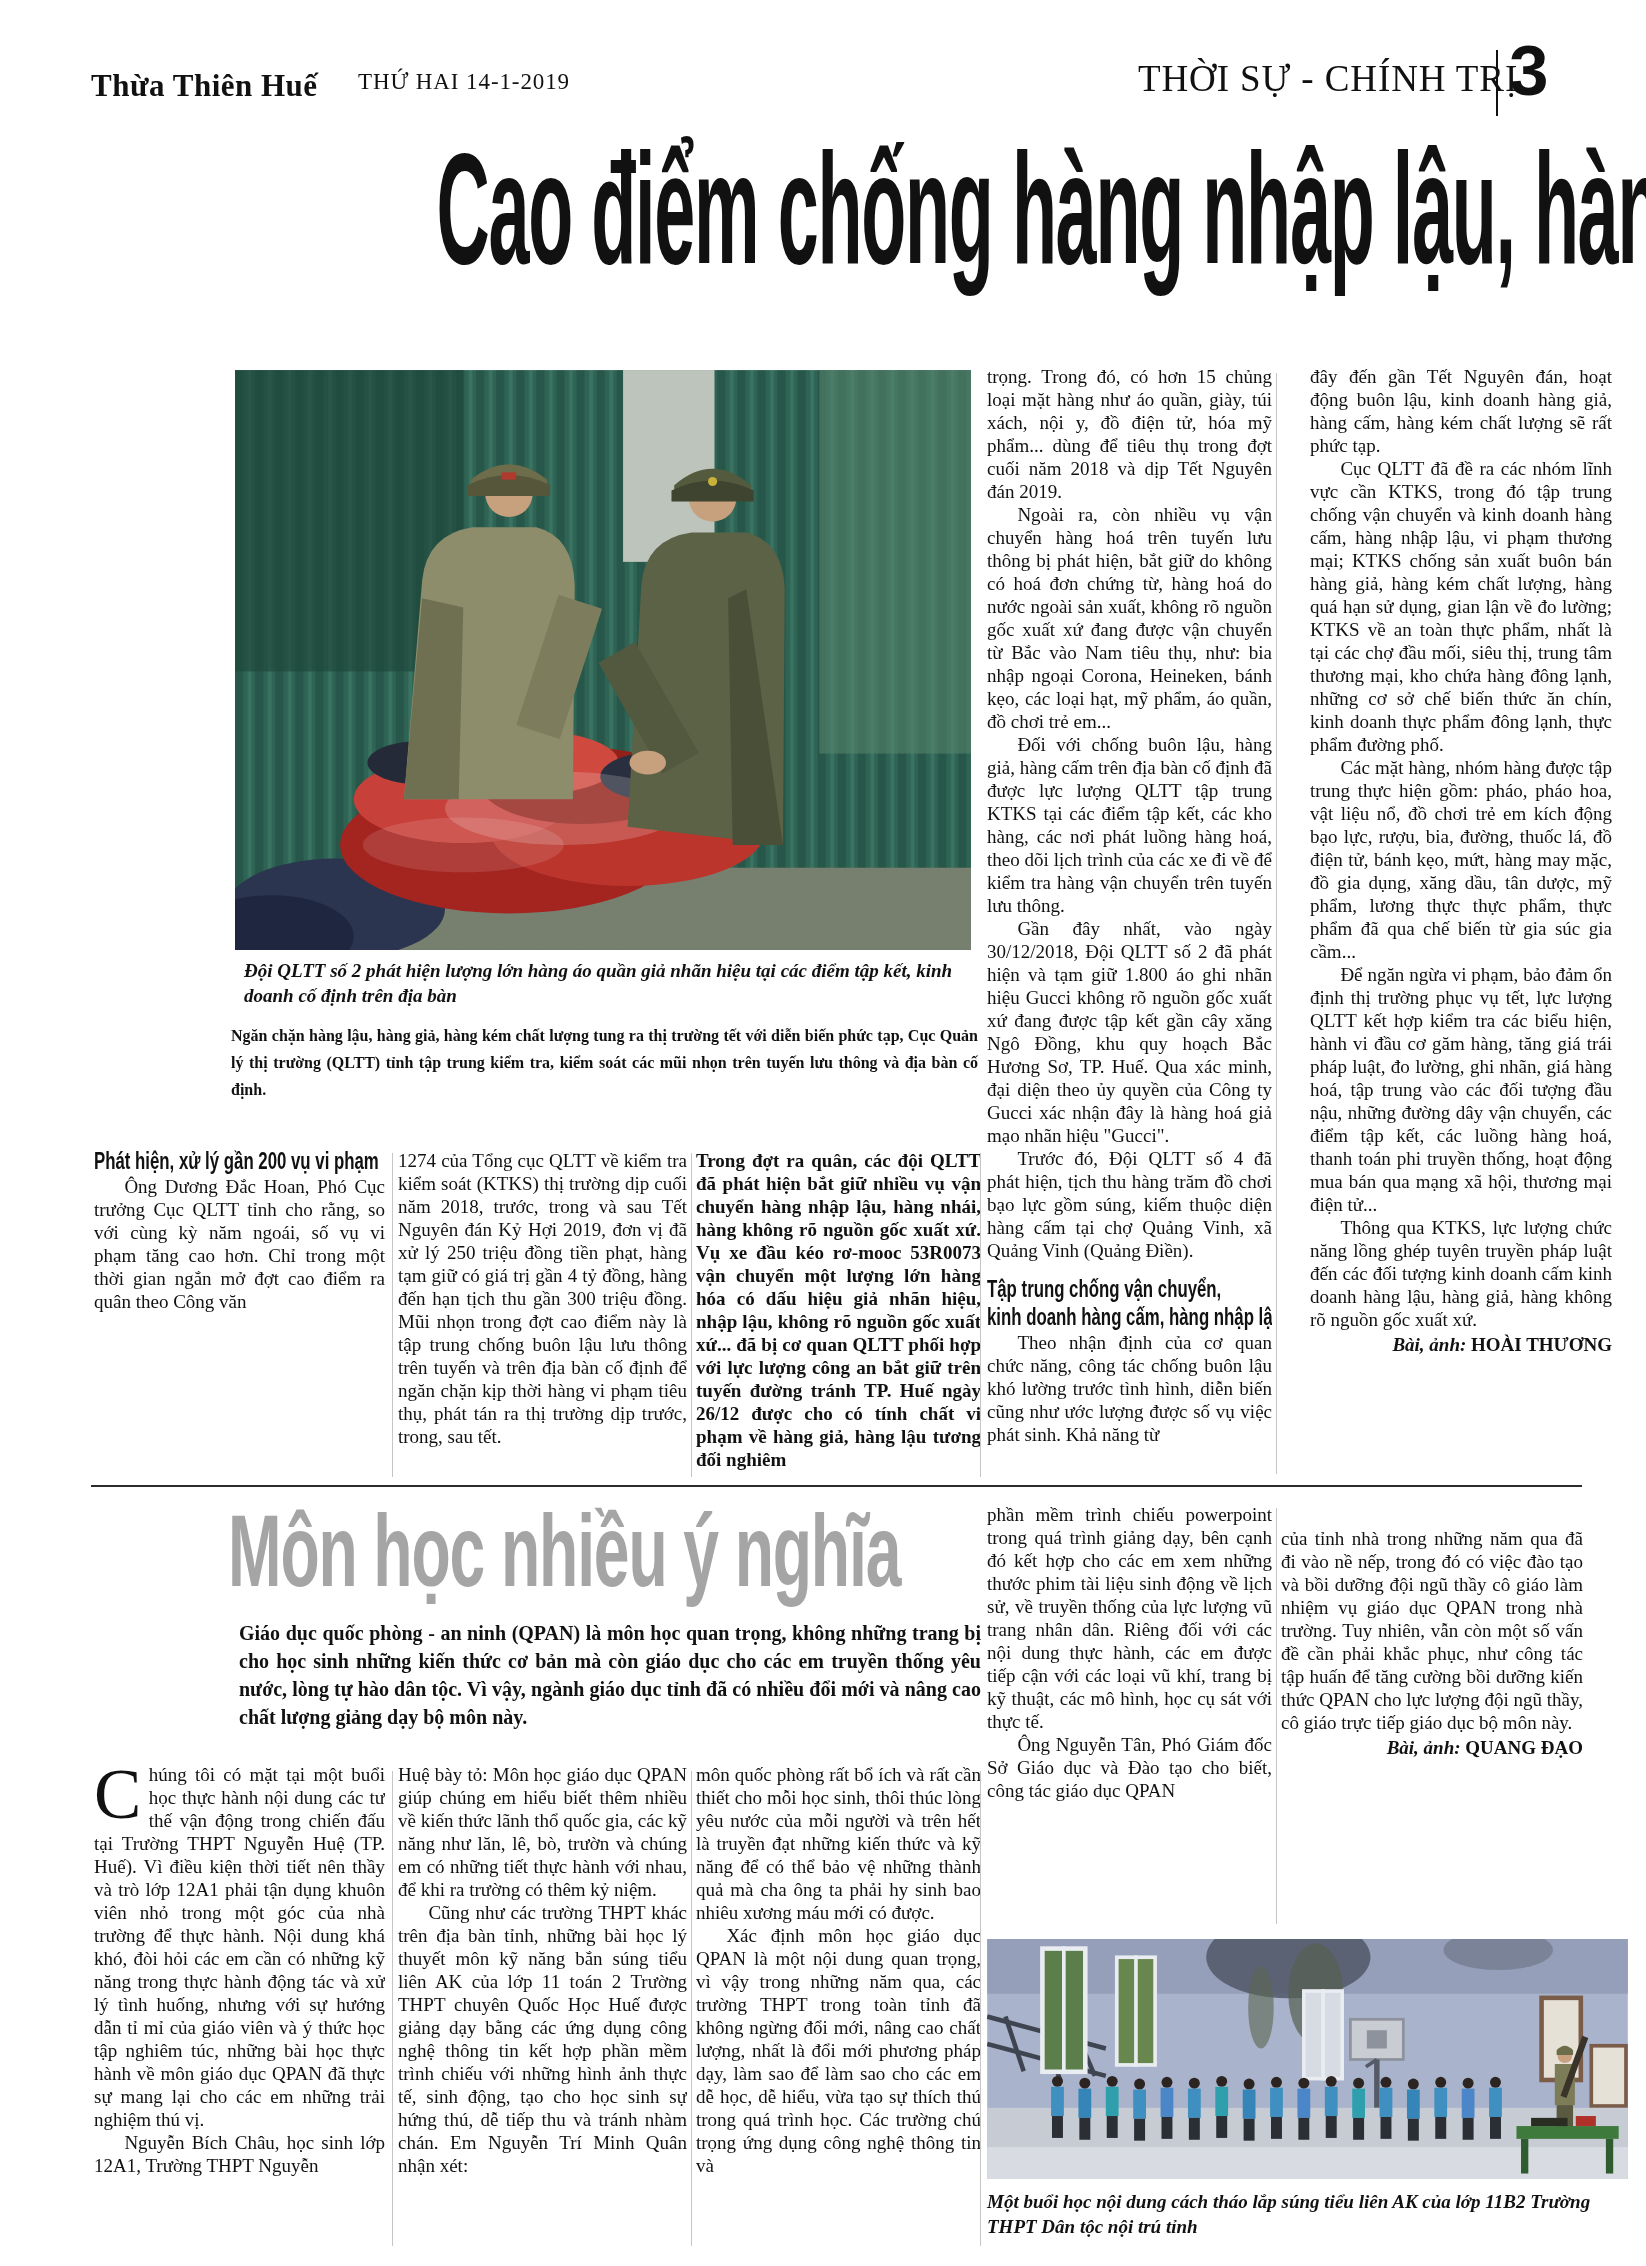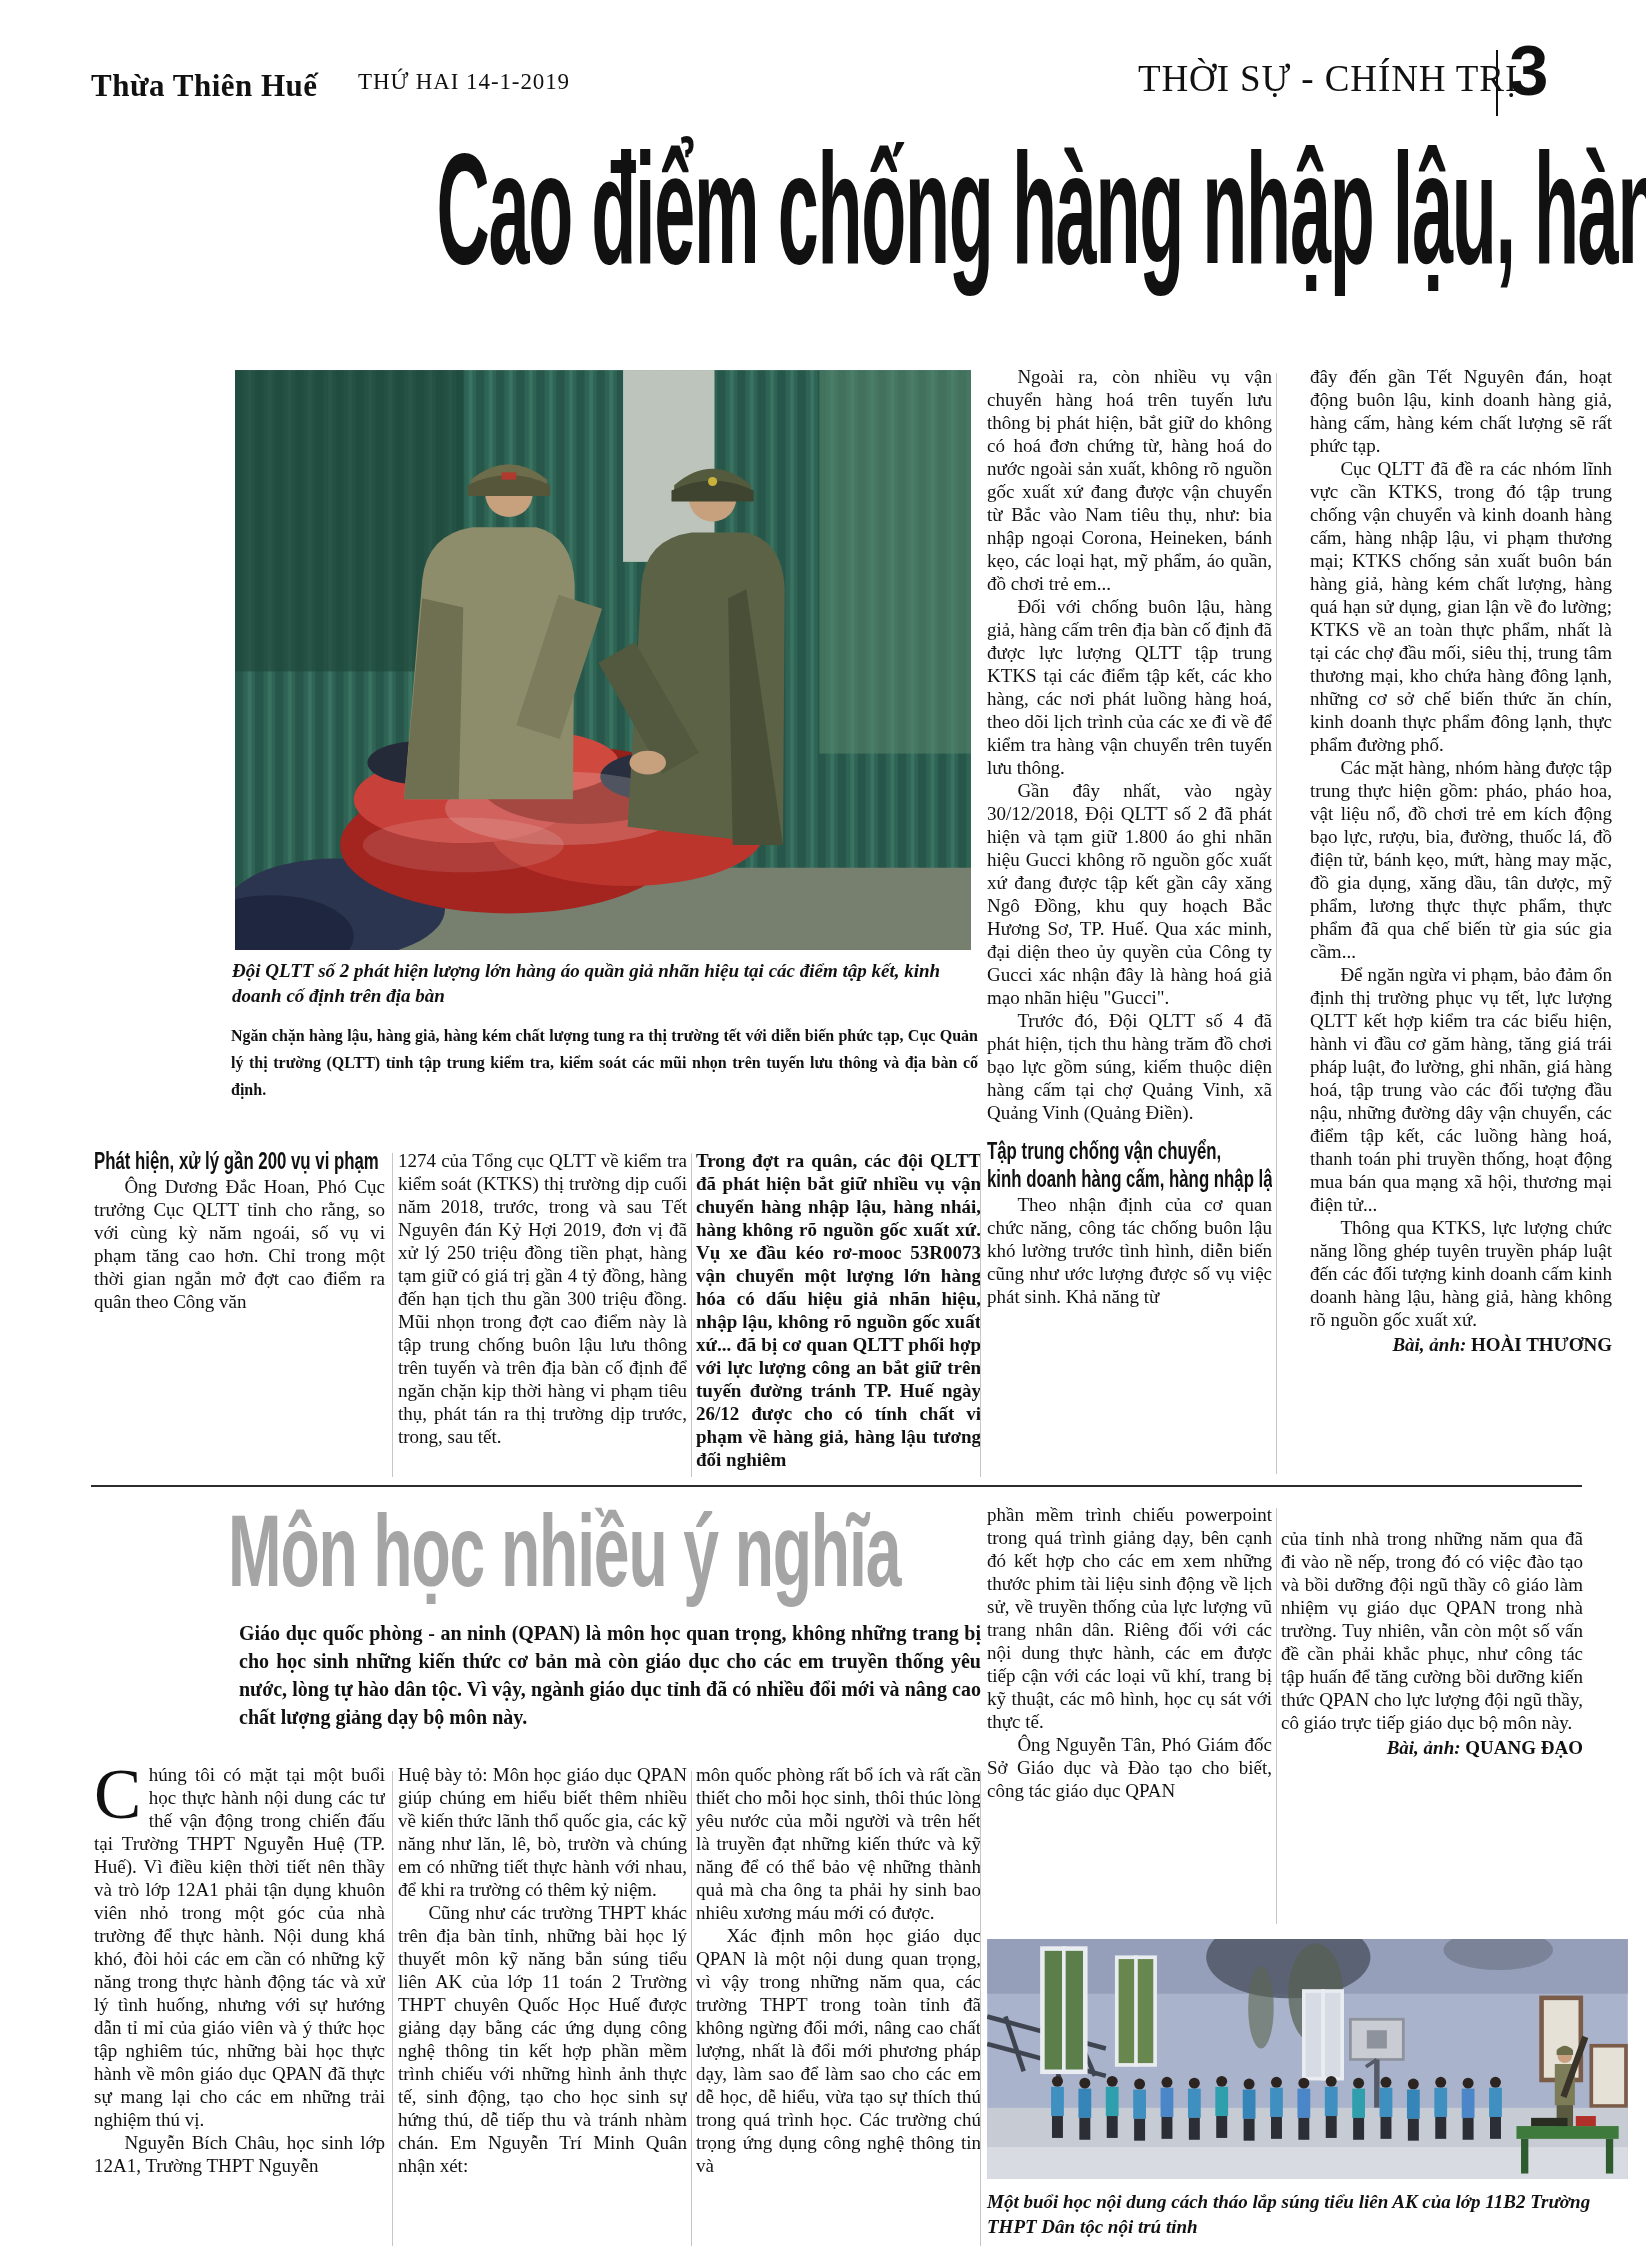--- a/index.html
+++ b/index.html
@@ -19,21 +19,21 @@
              white-space:nowrap;transform:scaleX(0.47);transform-origin:50% 50%;letter-spacing:-2.7px;}
   .headline2{position:absolute;left:228px;top:1500px;font-family:"Liberation Sans",sans-serif;
              font-weight:bold;font-size:102px;line-height:102px;color:#a5a5a5;white-space:nowrap;
              transform:scaleX(0.63);transform-origin:0 50%;letter-spacing:-1.8px;}
   
   .lead1{position:absolute;left:231px;top:1022px;width:747px;font-weight:bold;font-size:16px;
          line-height:27px;text-align:justify;}
   .lead2{position:absolute;left:239px;top:1619px;width:742px;font-weight:bold;font-size:20px;
          line-height:28px;text-align:justify;}
   .caption{position:absolute;font-weight:bold;font-style:italic;font-size:19px;line-height:25px;}
-  .caption1{left:232px;top:958px;width:731px;font-style:italic;}
+  .caption1{left:244px;top:958px;width:731px;font-style:italic;}
   .caption2{left:987px;top:2189px;width:614px;}
   
   .col{position:absolute;font-size:19px;line-height:23px;text-align:justify;overflow:hidden;}
   .col p{margin:0;text-indent:1.6em;}
   .col p.cont{text-indent:0;}
   .c-a1-1{left:94px;top:1147px;width:291px;height:340px;}
   .c-a1-2{left:398px;top:1149px;width:289px;height:337px;}
   .c-a1-3{left:696px;top:1149px;width:285px;height:337px;font-weight:bold;}
   .c-a1-4{left:987px;top:365px;width:285px;height:1117px;}
   .c-a1-5{left:1310px;top:365px;width:302px;height:1117px;}
@@ -128,20 +128,21 @@
     <div class="subhead">Phát hiện, xử lý gần 200 vụ vi phạm</div>
     <p>Ông Dương Đắc Hoan, Phó Cục trưởng Cục QLTT tỉnh cho rằng, so với cùng kỳ năm ngoái, số vụ vi phạm tăng cao hơn. Chỉ trong một thời gian ngắn mở đợt cao điểm ra quân theo Công văn</p>
   </div>
   <div class="col c-a1-2">
     <p class="cont">1274 của Tổng cục QLTT về kiểm tra kiểm soát (KTKS) thị trường dịp cuối năm 2018, trước, trong và sau Tết Nguyên đán Kỷ Hợi 2019, đơn vị đã xử lý 250 triệu đồng tiền phạt, hàng tạm giữ có giá trị gần 4 tỷ đồng, hàng đến hạn tịch thu gần 300 triệu đồng. Mũi nhọn trong đợt cao điểm này là tập trung chống buôn lậu lưu thông trên tuyến và trên địa bàn cố định để ngăn chặn kịp thời hàng vi phạm tiêu thụ, phát tán ra thị trường dịp trước, trong, sau tết.</p>
   </div>
   <div class="col c-a1-3">
     <p class="cont">Trong đợt ra quân, các đội QLTT đã phát hiện bắt giữ nhiều vụ vận chuyển hàng nhập lậu, hàng nhái, hàng không rõ nguồn gốc xuất xứ. Vụ xe đầu kéo rơ-mooc 53R0073 vận chuyển một lượng lớn hàng hóa có dấu hiệu giả nhãn hiệu, nhập lậu, không rõ nguồn gốc xuất xứ... đã bị cơ quan QLTT phối hợp với lực lượng công an bắt giữ trên tuyến đường tránh TP. Huế ngày 26/12 được cho có tính chất vi phạm về hàng giả, hàng lậu tương đối nghiêm</p>
   </div>
   <div class="col c-a1-4">
+    <p class="cont">trọng. Trong đó, có hơn 15 chủng loại mặt hàng như áo quần, giày, túi xách, nội y, đồ điện tử, hóa mỹ phẩm... dùng để tiêu thụ trong đợt cuối năm 2018 và dịp Tết Nguyên đán 2019.</p>
     <p>Ngoài ra, còn nhiều vụ vận chuyển hàng hoá trên tuyến lưu thông bị phát hiện, bắt giữ do không có hoá đơn chứng từ, hàng hoá do nước ngoài sản xuất, không rõ nguồn gốc xuất xứ đang được vận chuyển từ Bắc vào Nam tiêu thụ, như: bia nhập ngoại Corona, Heineken, bánh kẹo, các loại hạt, mỹ phẩm, áo quần, đồ chơi trẻ em...</p>
     <p>Đối với chống buôn lậu, hàng giả, hàng cấm trên địa bàn cố định đã được lực lượng QLTT tập trung KTKS tại các điểm tập kết, các kho hàng, các nơi phát luồng hàng hoá, theo dõi lịch trình của các xe đi về để kiểm tra hàng vận chuyển trên tuyến lưu thông.</p>
     <p>Gần đây nhất, vào ngày 30/12/2018, Đội QLTT số 2 đã phát hiện và tạm giữ 1.800 áo ghi nhãn hiệu Gucci không rõ nguồn gốc xuất xứ đang được tập kết gần cây xăng Ngô Đồng, khu quy hoạch Bắc Hương Sơ, TP. Huế. Qua xác minh, đại diện theo ủy quyền của Công ty Gucci xác nhận đây là hàng hoá giả mạo nhãn hiệu "Gucci".</p>
     <p>Trước đó, Đội QLTT số 4 đã phát hiện, tịch thu hàng trăm đồ chơi bạo lực gồm súng, kiếm thuộc diện hàng cấm tại chợ Quảng Vinh, xã Quảng Vinh (Quảng Điền).</p>
     <div class="subhead two">Tập trung chống vận chuyển,</div>
     <div class="subhead">kinh doanh hàng cấm, hàng nhập lậu</div>
     <p>Theo nhận định của cơ quan chức năng, công tác chống buôn lậu khó lường trước tình hình, diễn biến cũng như ước lượng được số vụ việc phát sinh. Khả năng từ</p>
   </div>
   <div class="col c-a1-5">
     <p class="cont">đây đến gần Tết Nguyên đán, hoạt động buôn lậu, kinh doanh hàng giả, hàng cấm, hàng kém chất lượng sẽ rất phức tạp.</p>

